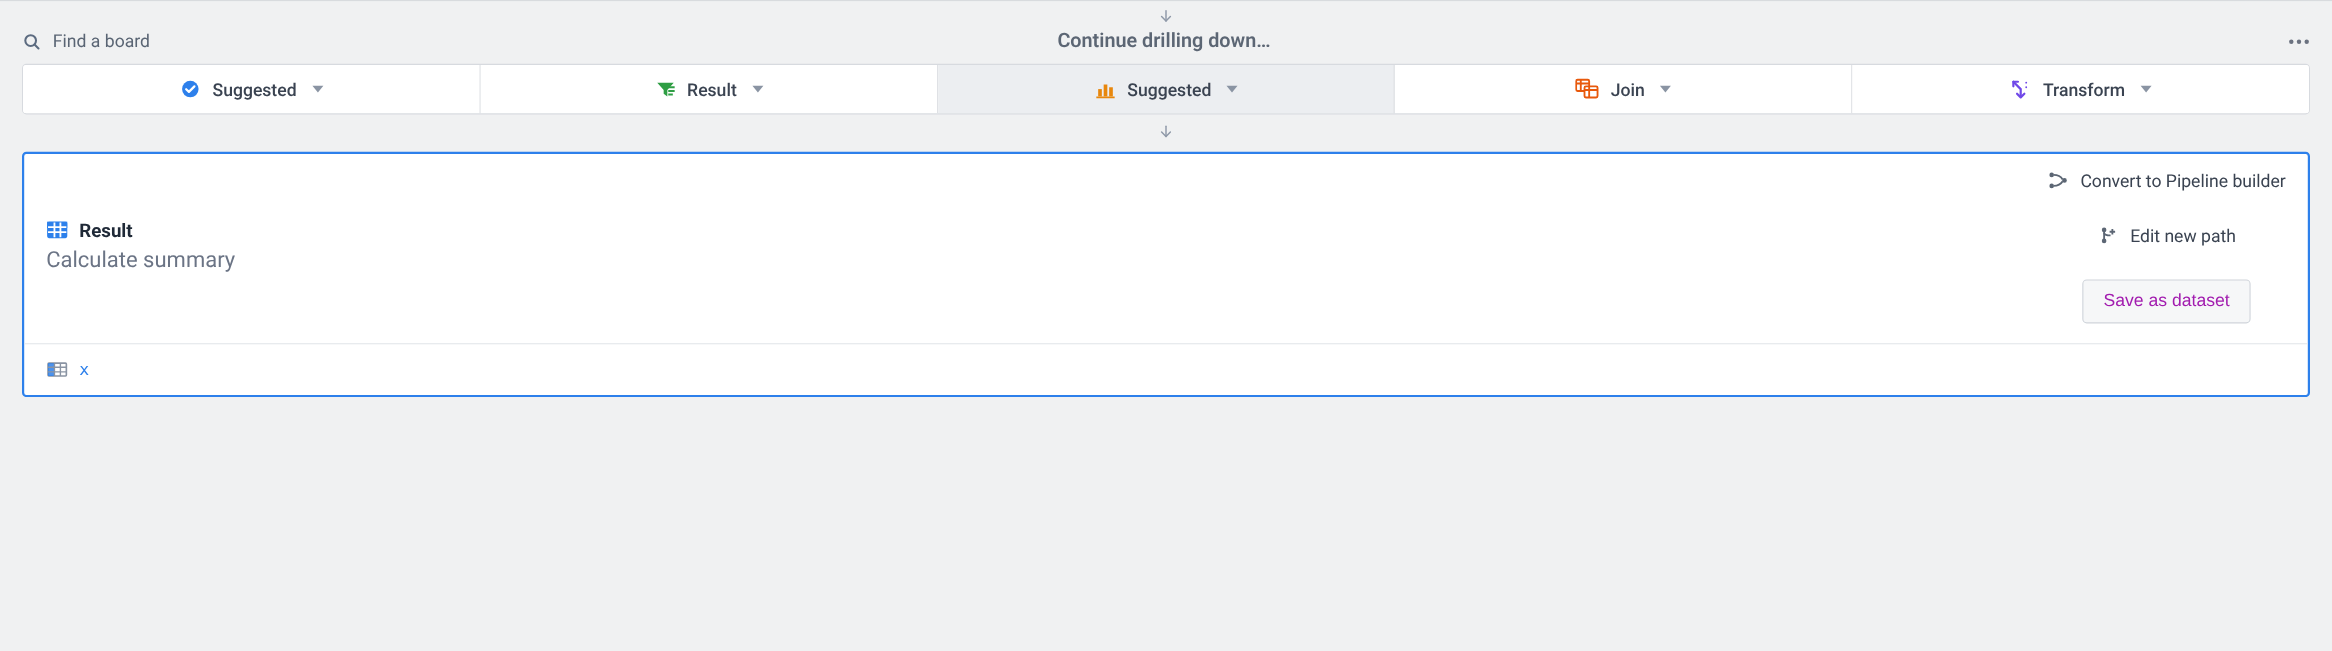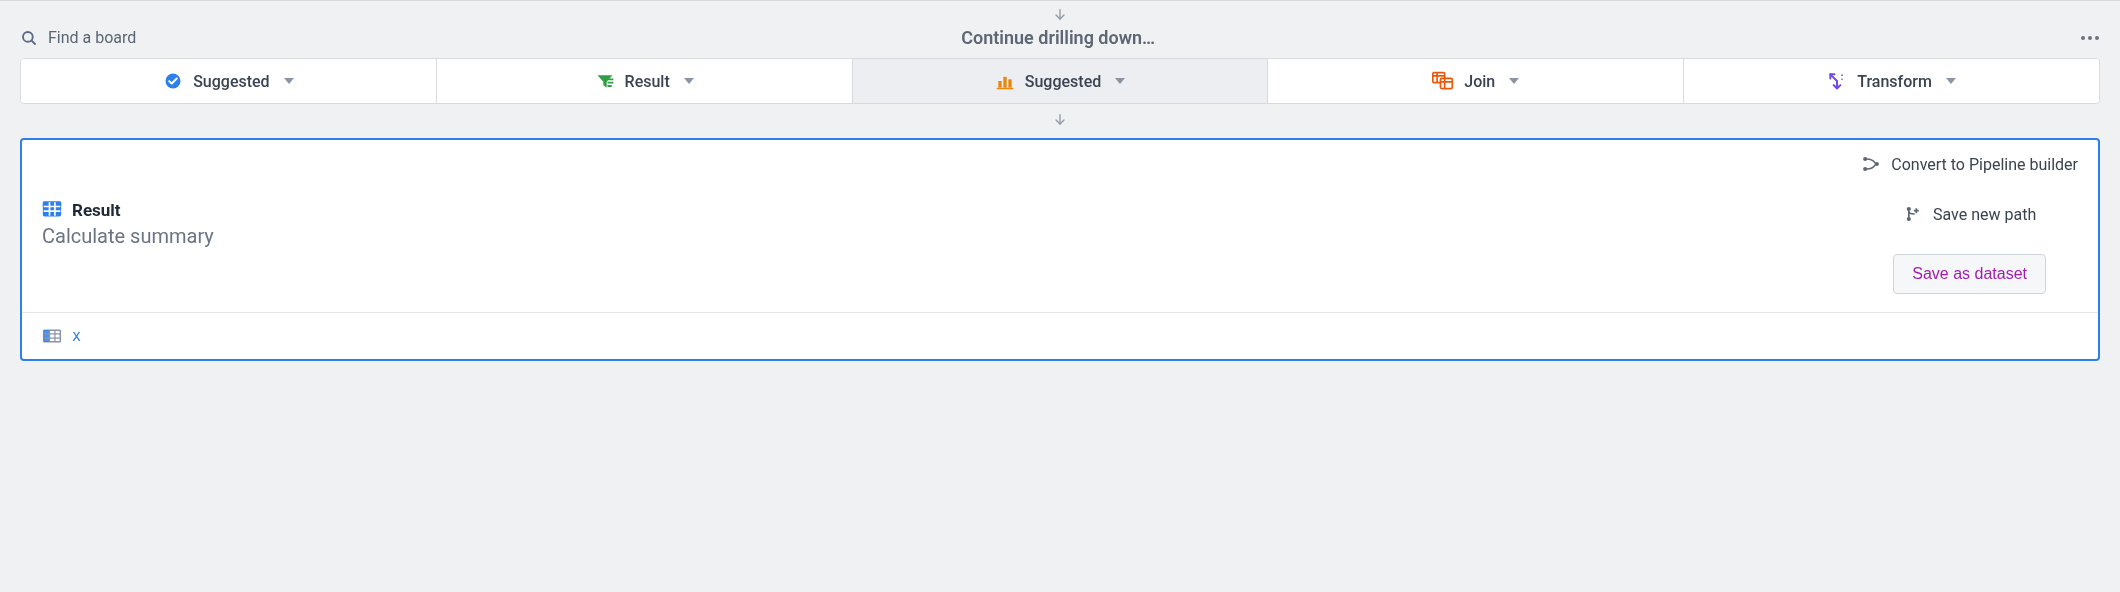--- a/index.html
+++ b/index.html
@@ -287,21 +287,21 @@
           <span class="icon">
             <svg viewBox="0 0 24 24">
                 <circle cx="7" cy="6" r="2.5"></circle>
                 <circle cx="7" cy="18" r="2.5"></circle>
                 <path d="M7 8 L7 16" stroke="#5c6674" stroke-width="2" fill="none"></path>
                 <path d="M7 9 Q7 12 14 12" stroke="#5c6674" stroke-width="2" fill="none"></path>
                 <line x1="16" y1="5" x2="16" y2="11" stroke="#5c6674" stroke-width="2"></line>
                 <line x1="13" y1="8" x2="19" y2="8" stroke="#5c6674" stroke-width="2"></line>
               </svg>
           </span>
-          <span>Save new path</span>
+          <span>Edit new path</span>
         </div>
         <button class="save-btn">Save as dataset</button>
       </div>
     </div>
     <div class="result-body">
       <span class="icon">
         <svg width="20" height="16" viewBox="0 0 24 18" fill="none">
             <rect x="2" y="2" width="20" height="14" rx="1" stroke="#8a94a3" stroke-width="1.8" fill="#fff"></rect>
             <rect x="2" y="2" width="7" height="14" fill="#2d80eb" opacity="0.85"></rect>
             <line x1="9" y1="2" x2="9" y2="16" stroke="#8a94a3" stroke-width="1.5"></line>

